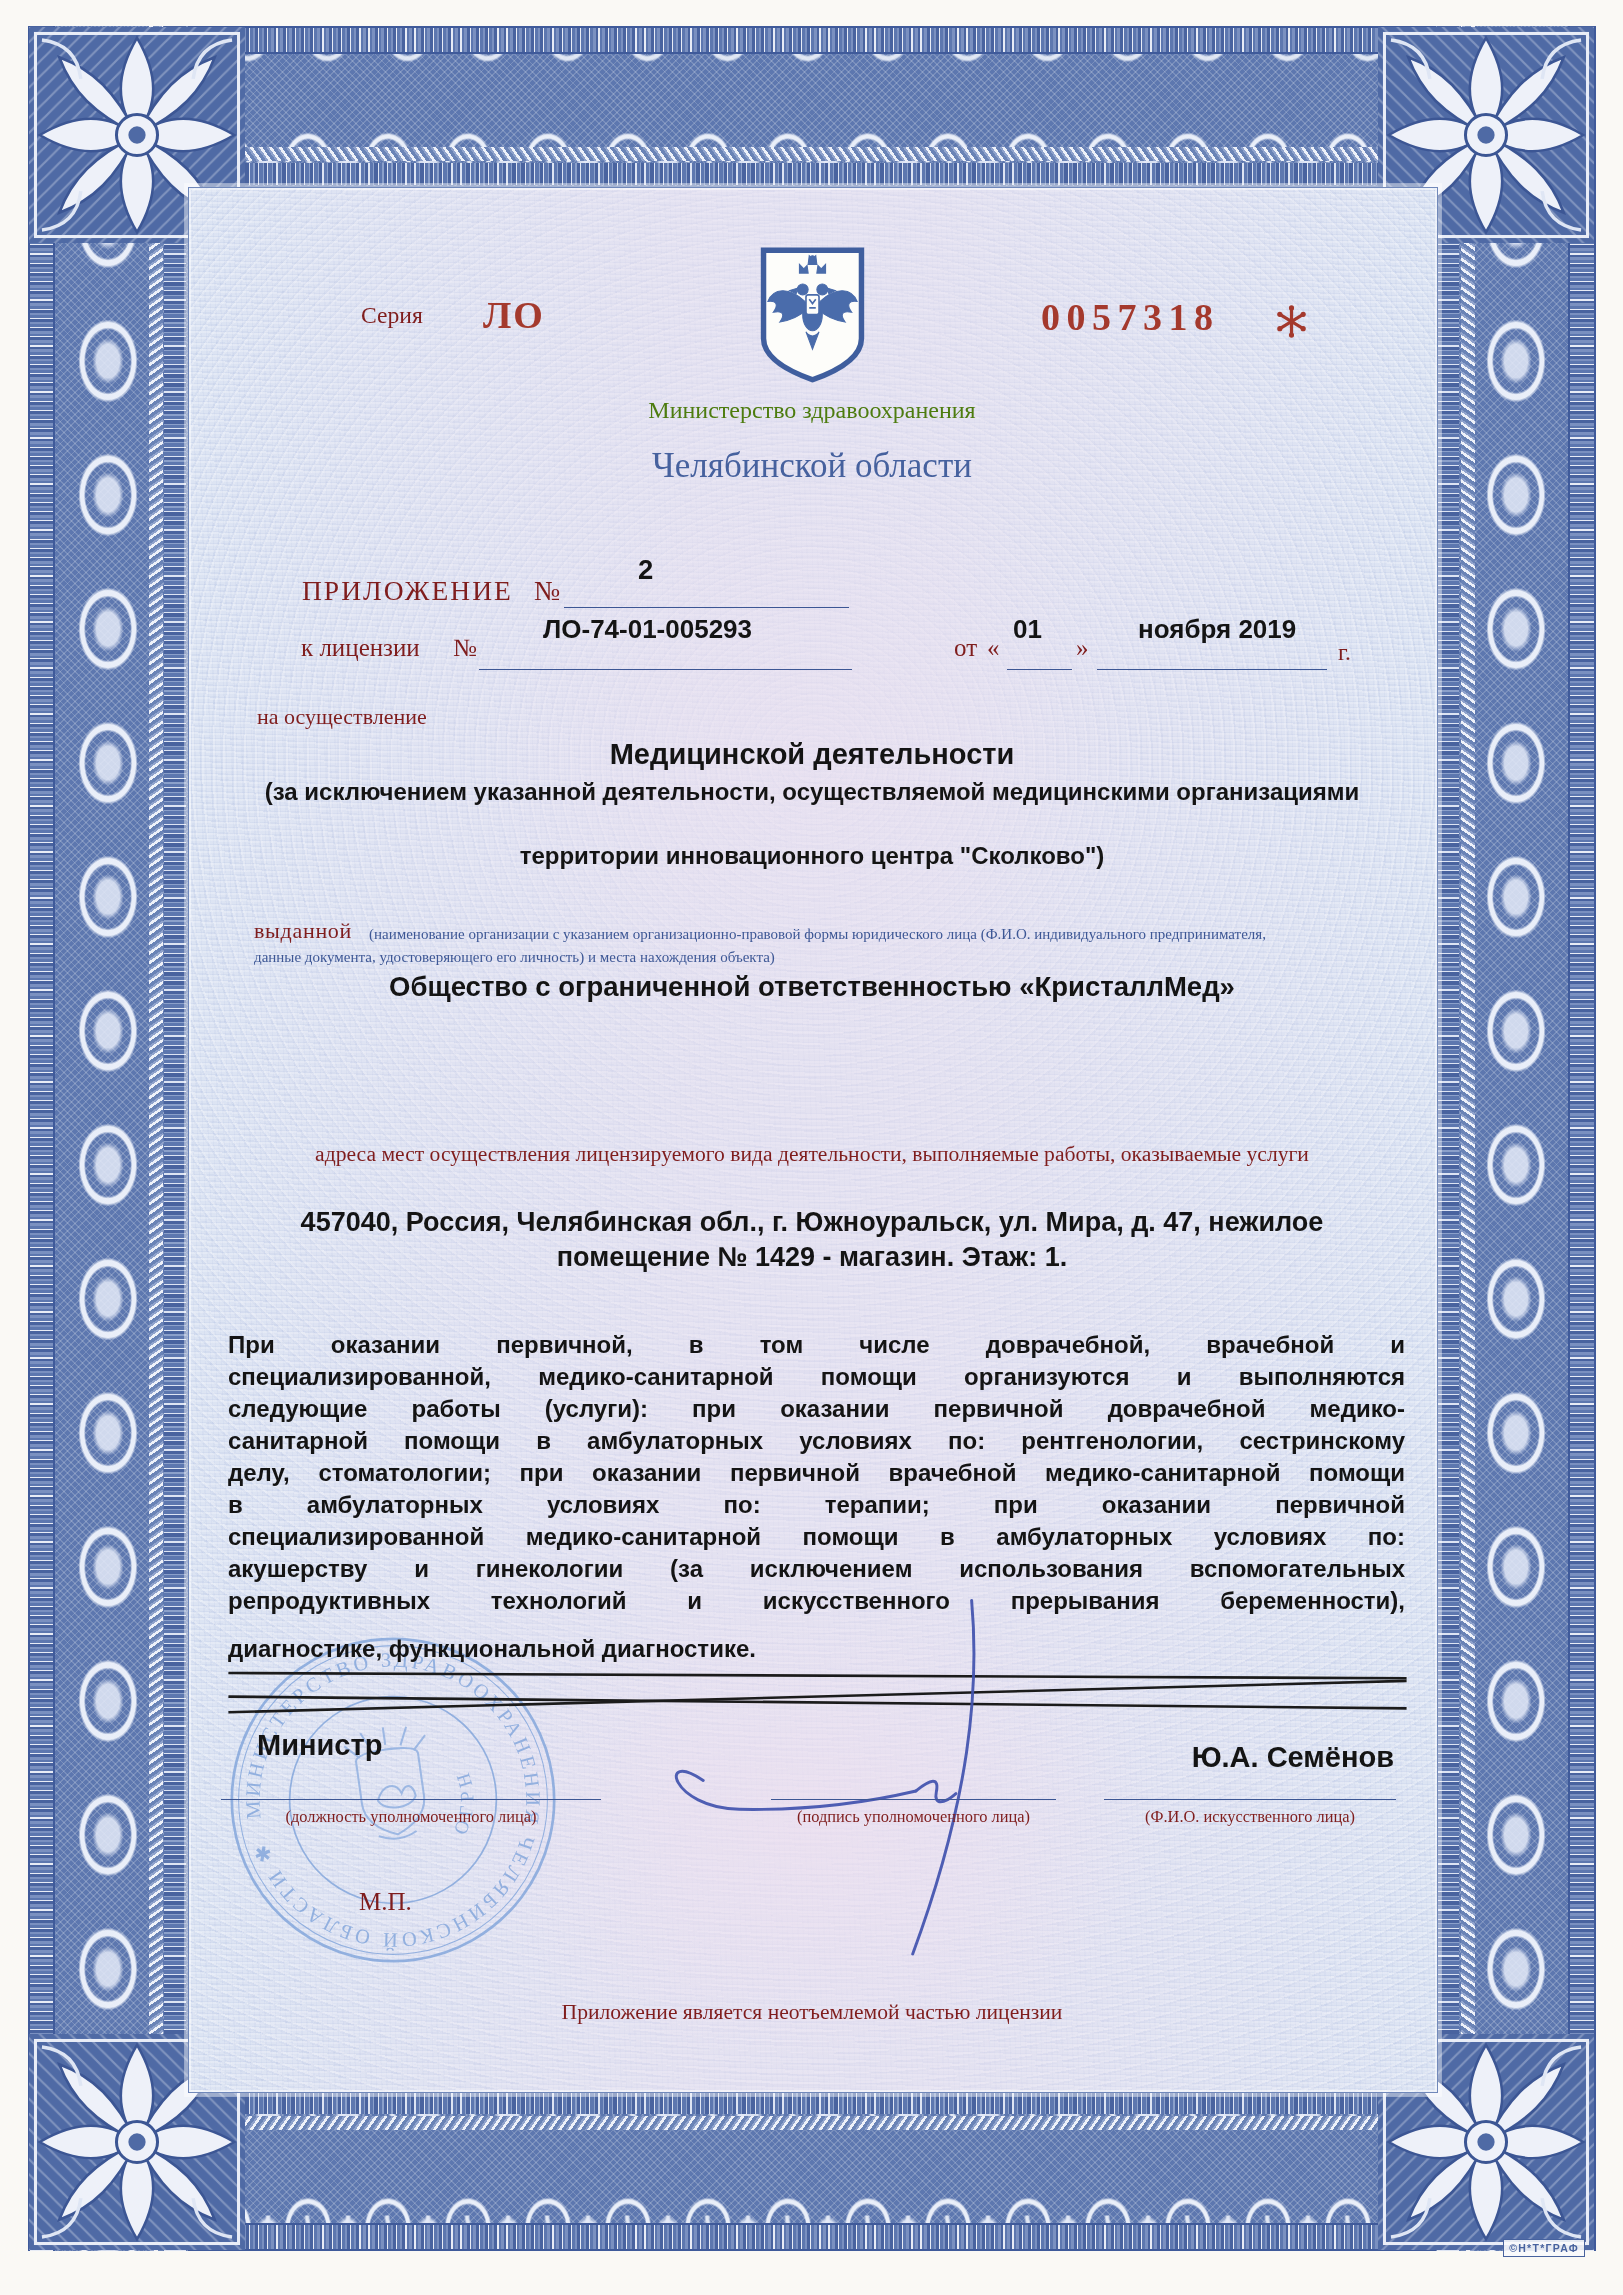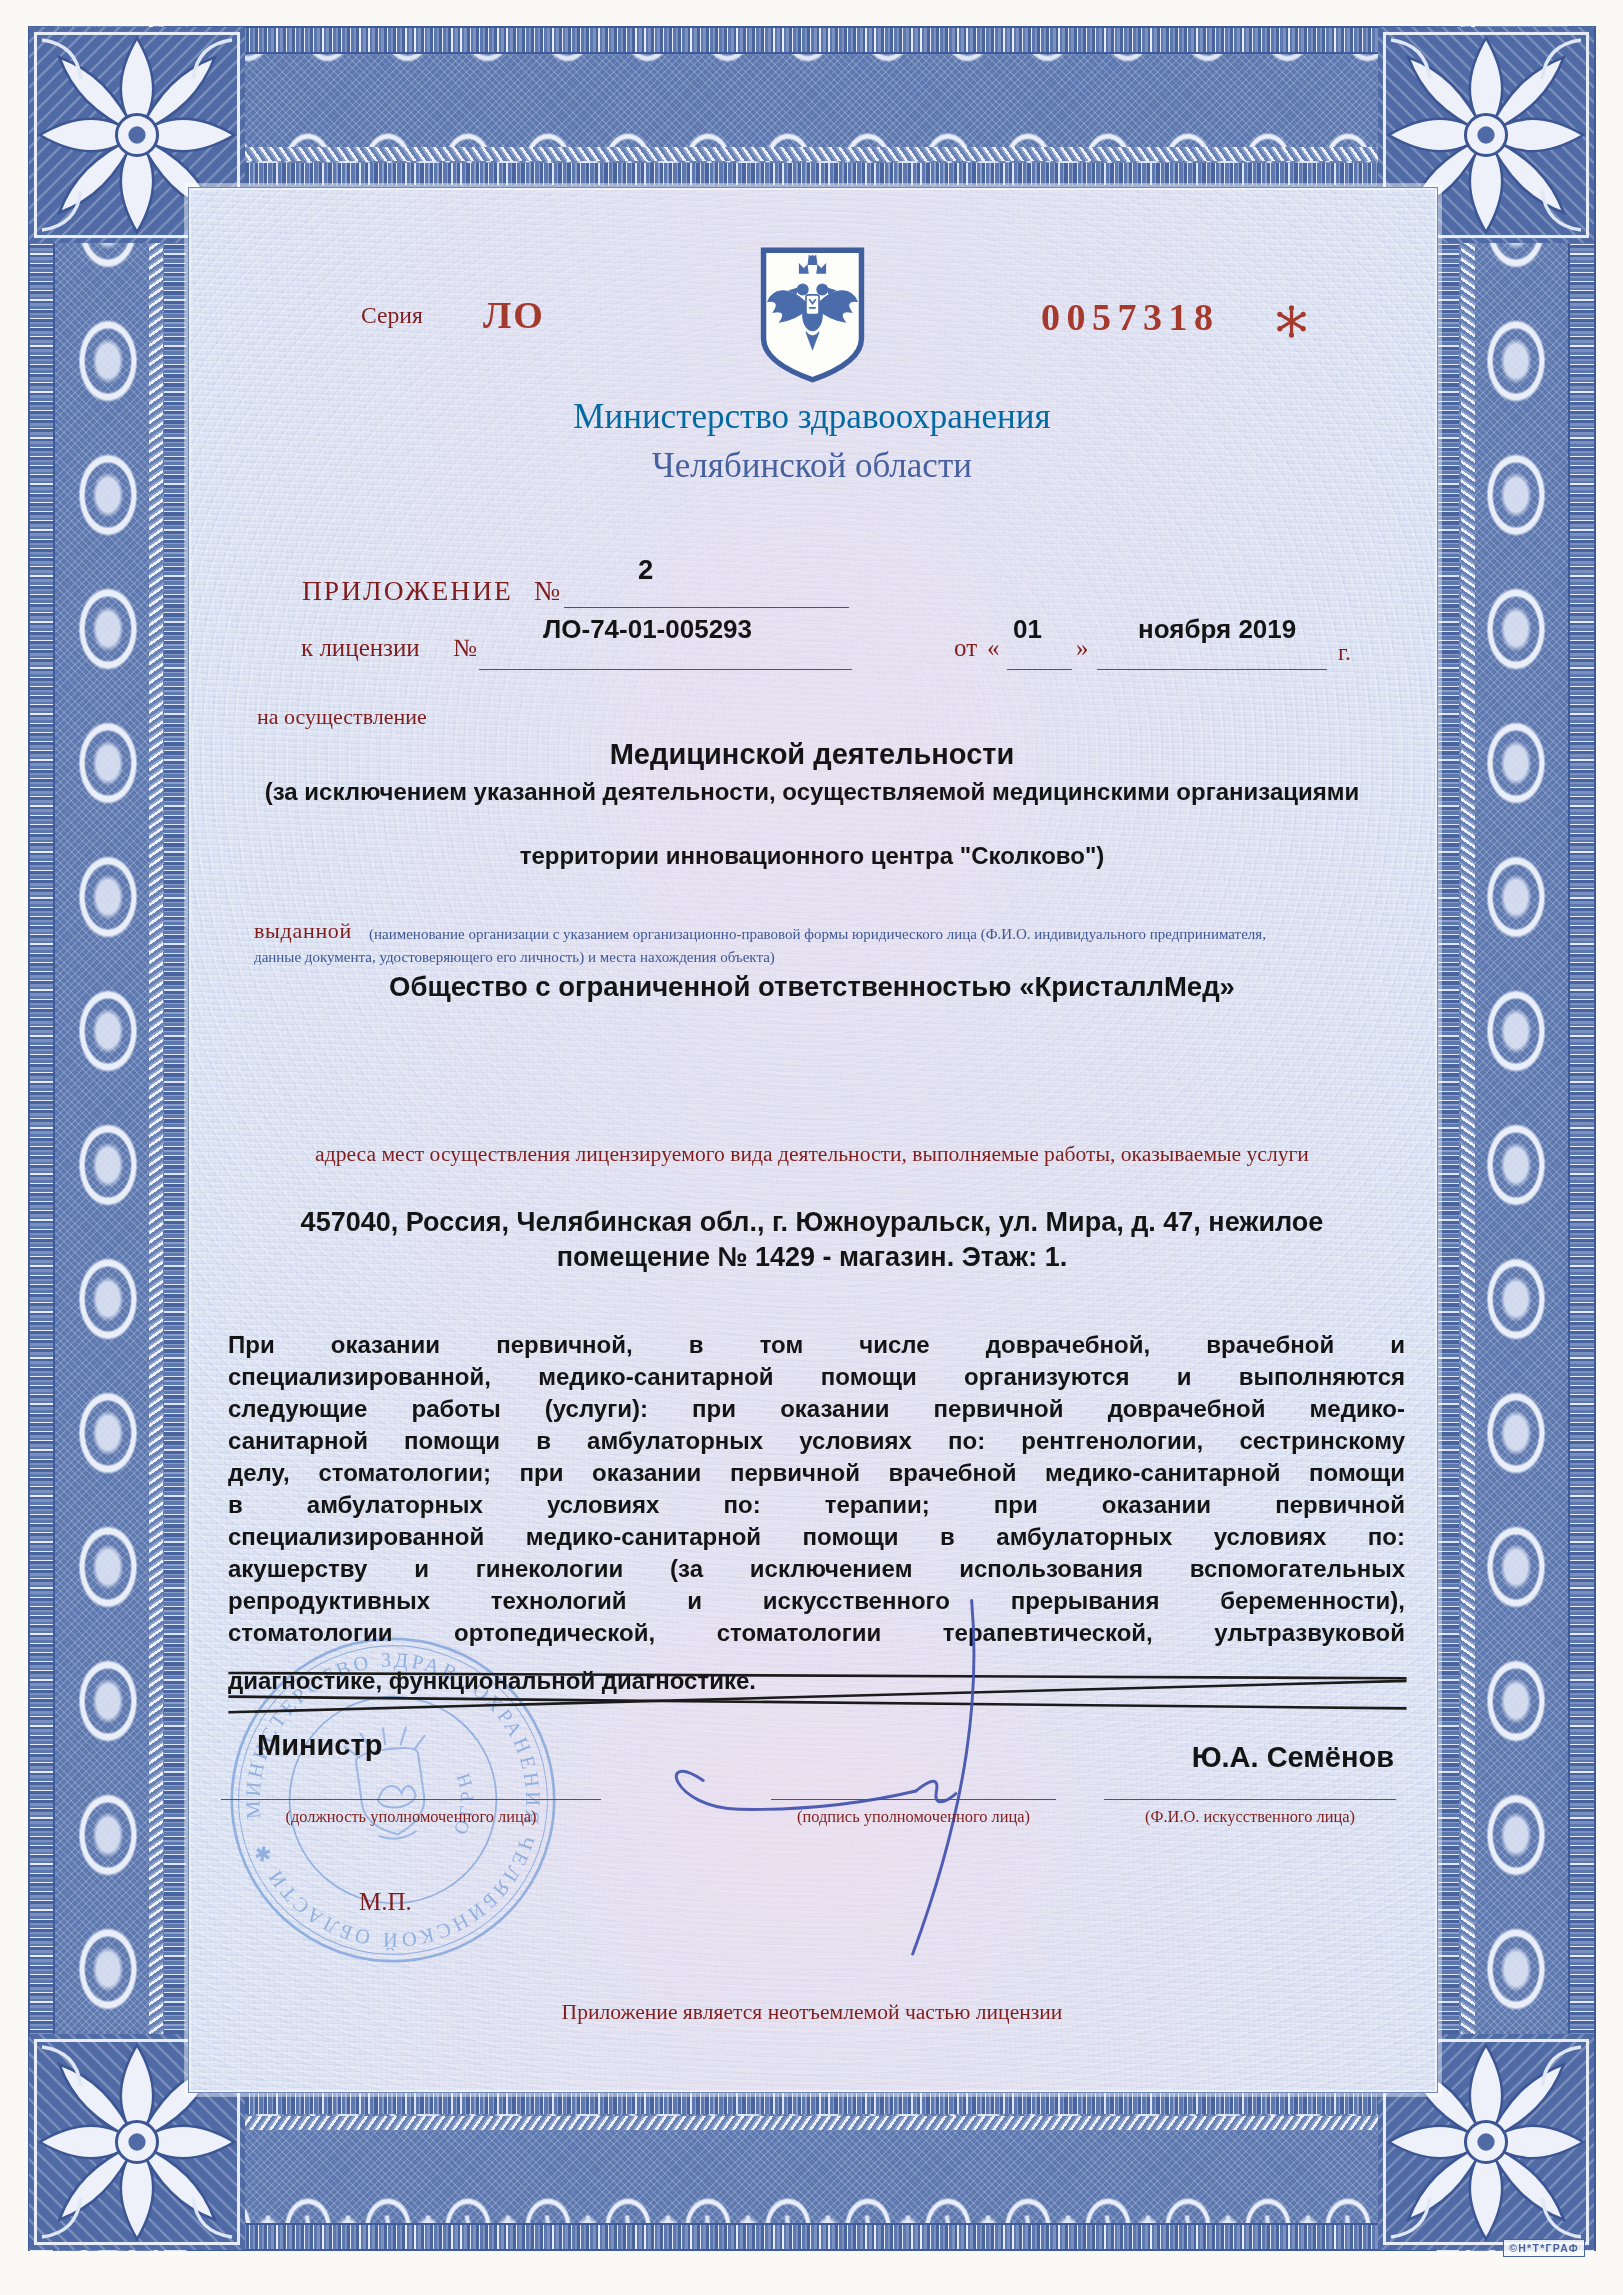--- a/index.html
+++ b/index.html
@@ -197,21 +197,21 @@
     <g fill="#a4392d">
       <circle cx="25" cy="6" r="4"></circle>
         <circle cx="25" cy="48" r="4"></circle>
       <circle cx="7" cy="16" r="4"></circle>
         <circle cx="43" cy="38" r="4"></circle>
       <circle cx="43" cy="16" r="4"></circle>
         <circle cx="7" cy="38" r="4"></circle>
     </g>
   </svg>
 
-  <div class="abs ctr" style="top:397px;font-size:35px;color:#0369a1">Министерство здравоохранения</div>
+  <div class="abs ctr" style="top:397px;font-size:24px;color:#4d7c0f">Министерство здравоохранения</div>
   <div class="abs ctr" style="top:446px;font-size:35px;color:#46619e">Челябинской области</div>
 
   <div class="abs vb" style="left:638px;top:554px;font-size:27.5px">2</div>
   <div class="abs lb" style="left:302px;top:575px;font-size:27.5px;letter-spacing:2px">ПРИЛОЖЕНИЕ</div>
   <div class="abs lb" style="left:534px;top:575px;font-size:27.5px">№</div>
   <div class="abs rule" style="left:564px;top:607px;width:285px"></div>
 
   <div class="abs vb" style="left:543px;top:614px;font-size:26px">ЛО-74-01-005293</div>
   <div class="abs lb" style="left:301px;top:634px;font-size:25px">к лицензии</div>
   <div class="abs lb" style="left:453px;top:634px;font-size:25px">№</div>
@@ -243,21 +243,20 @@
   <div class="abs vb" style="left:228px;top:1329px;width:1177px;font-size:24px;line-height:32px">
     <div class="body-line">При оказании первичной, в том числе доврачебной, врачебной и</div>
     <div class="body-line">специализированной, медико-санитарной помощи организуются и выполняются</div>
     <div class="body-line">следующие работы (услуги): при оказании первичной доврачебной медико-</div>
     <div class="body-line">санитарной помощи в амбулаторных условиях по: рентгенологии, сестринскому</div>
     <div class="body-line">делу, стоматологии; при оказании первичной врачебной медико-санитарной помощи</div>
     <div class="body-line">в амбулаторных условиях по: терапии; при оказании первичной</div>
     <div class="body-line">специализированной медико-санитарной помощи в амбулаторных условиях по:</div>
     <div class="body-line">акушерству и гинекологии (за исключением использования вспомогательных</div>
     <div class="body-line">репродуктивных технологий и искусственного прерывания беременности),</div>
-    <div class="body-line">стоматологии ортопедической, стоматологии терапевтической, ультразвуковой</div>
     <div class="body-line last">диагностике, функциональной диагностике.</div>
   </div>
 
   <svg class="abs" style="left:223px;top:1656px" width="1189" height="72" viewBox="0 0 1816 110">
     <g stroke="#1b1b1b" stroke-width="4" fill="none">
       <line x1="8" y1="26" x2="1808" y2="34"></line>
       <line x1="8" y1="86" x2="1808" y2="38"></line>
       <line x1="8" y1="62" x2="1808" y2="80"></line>
     </g>
   </svg>

